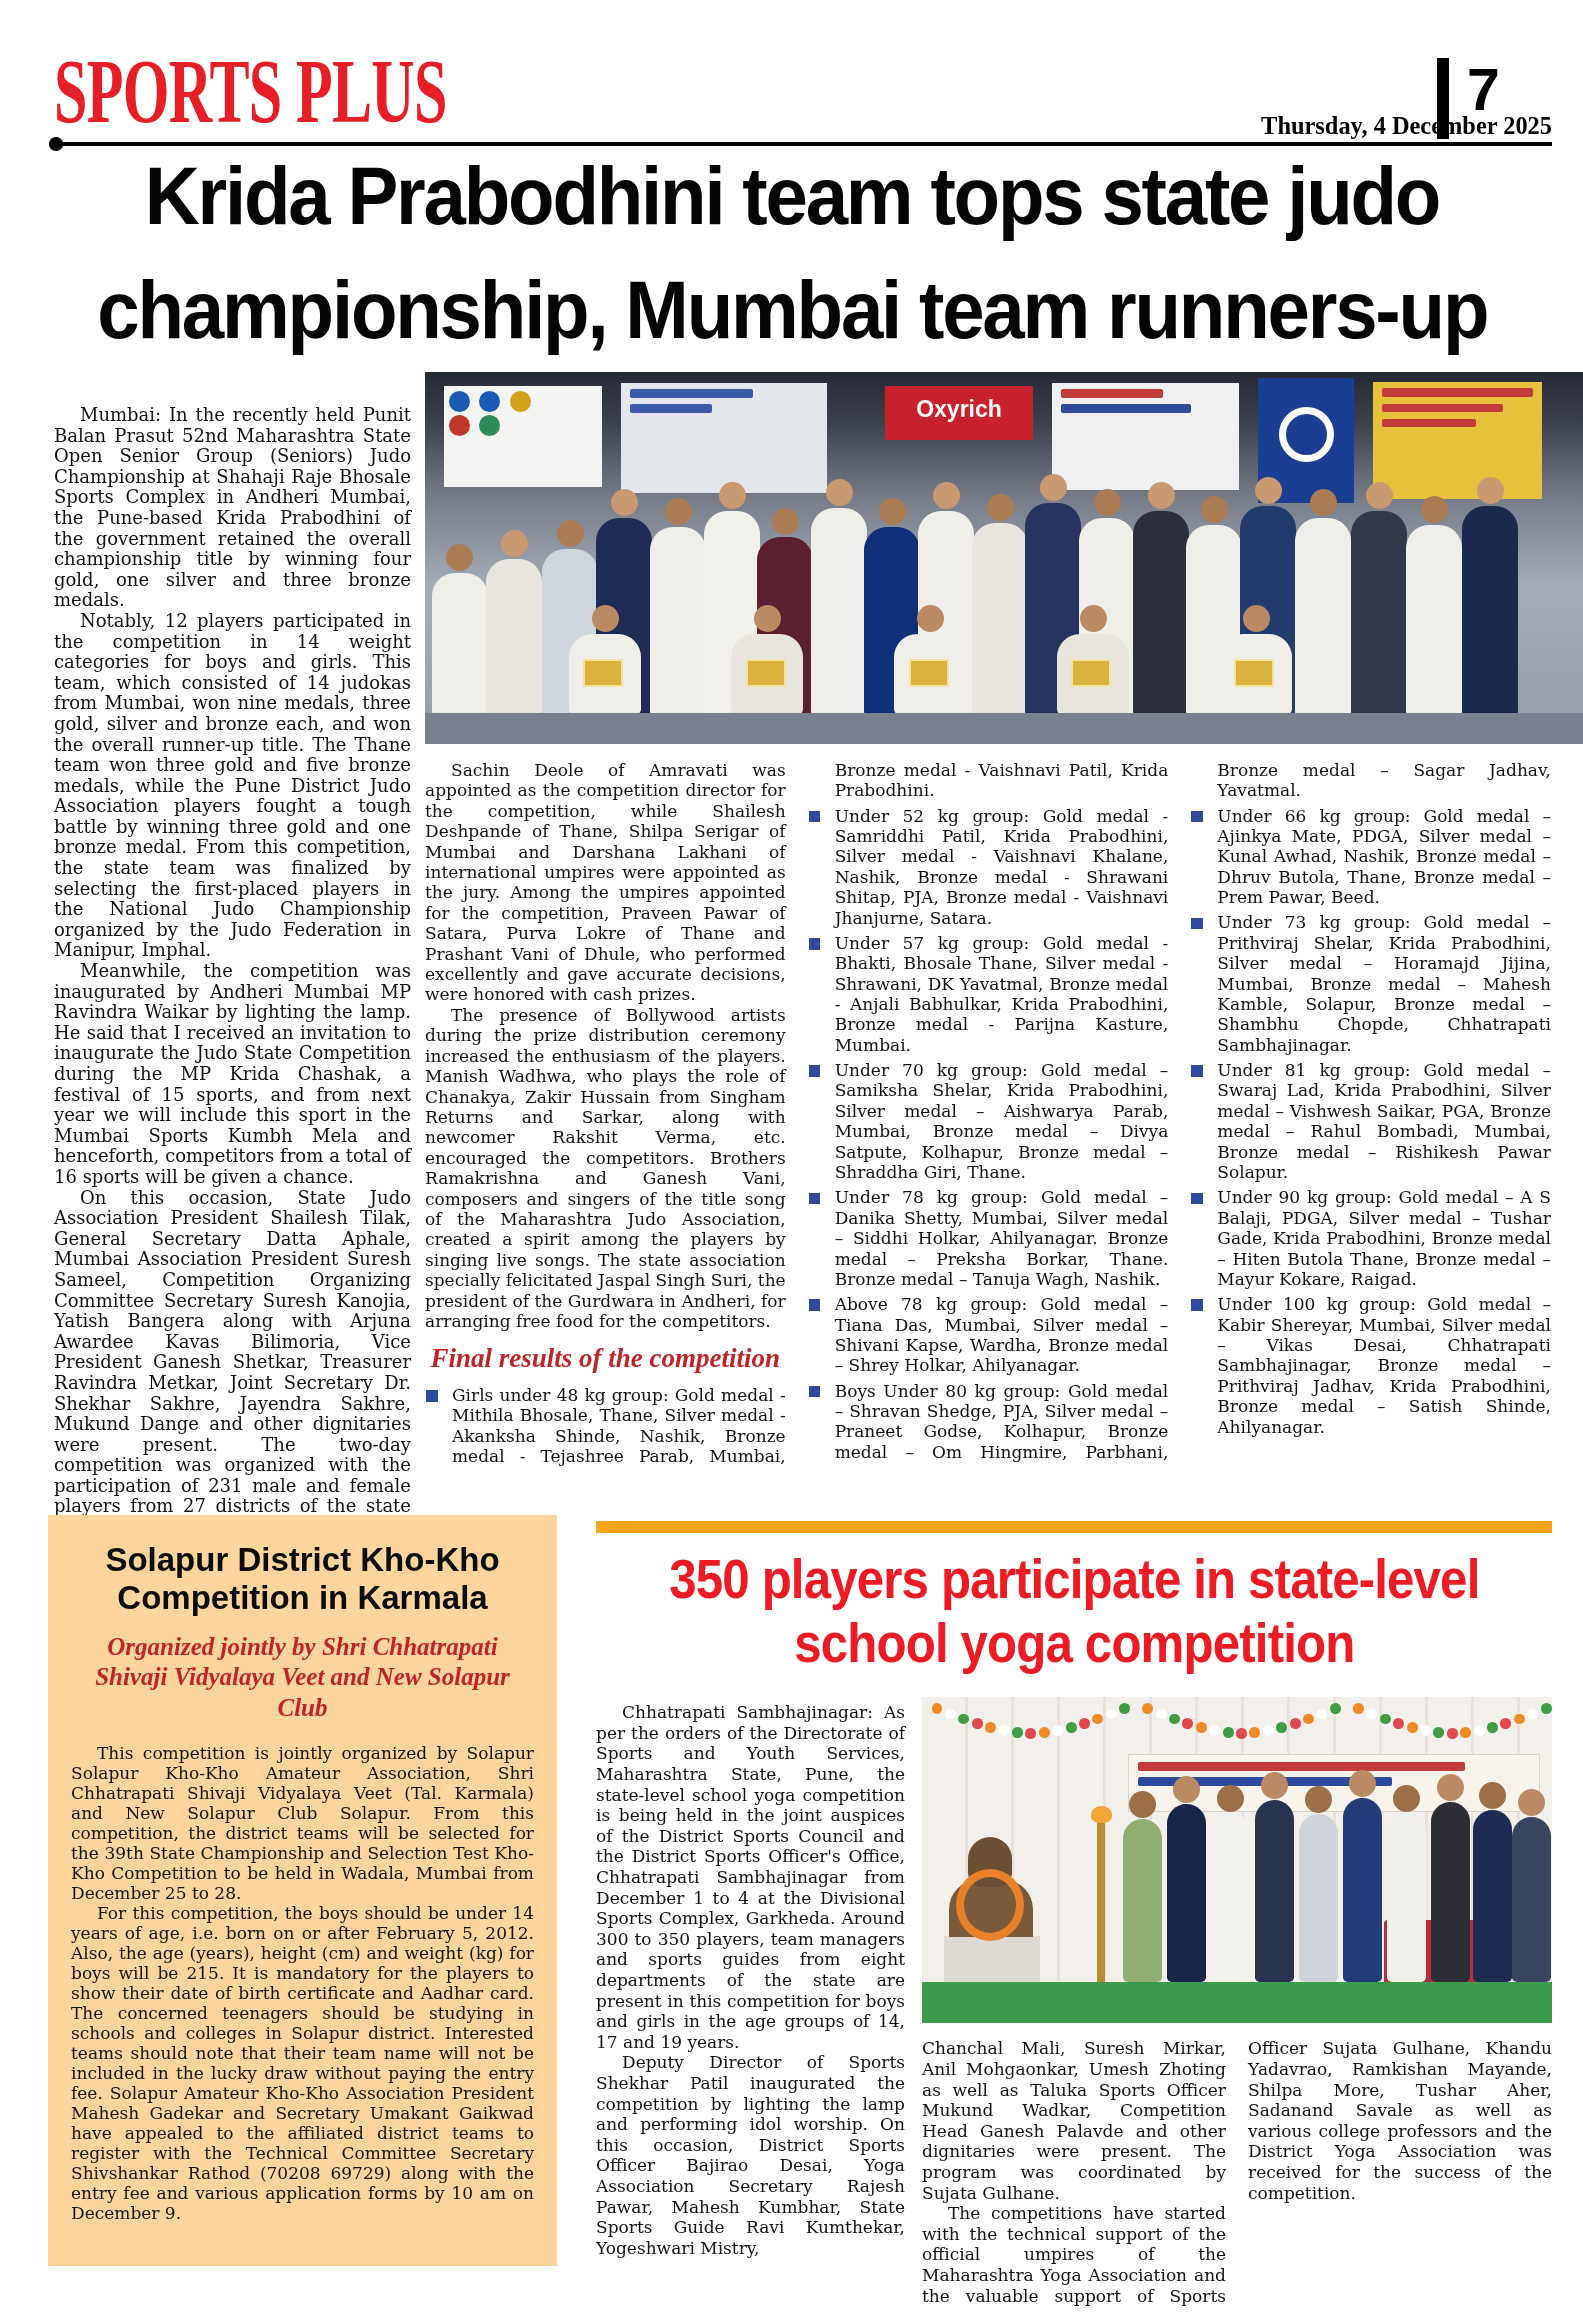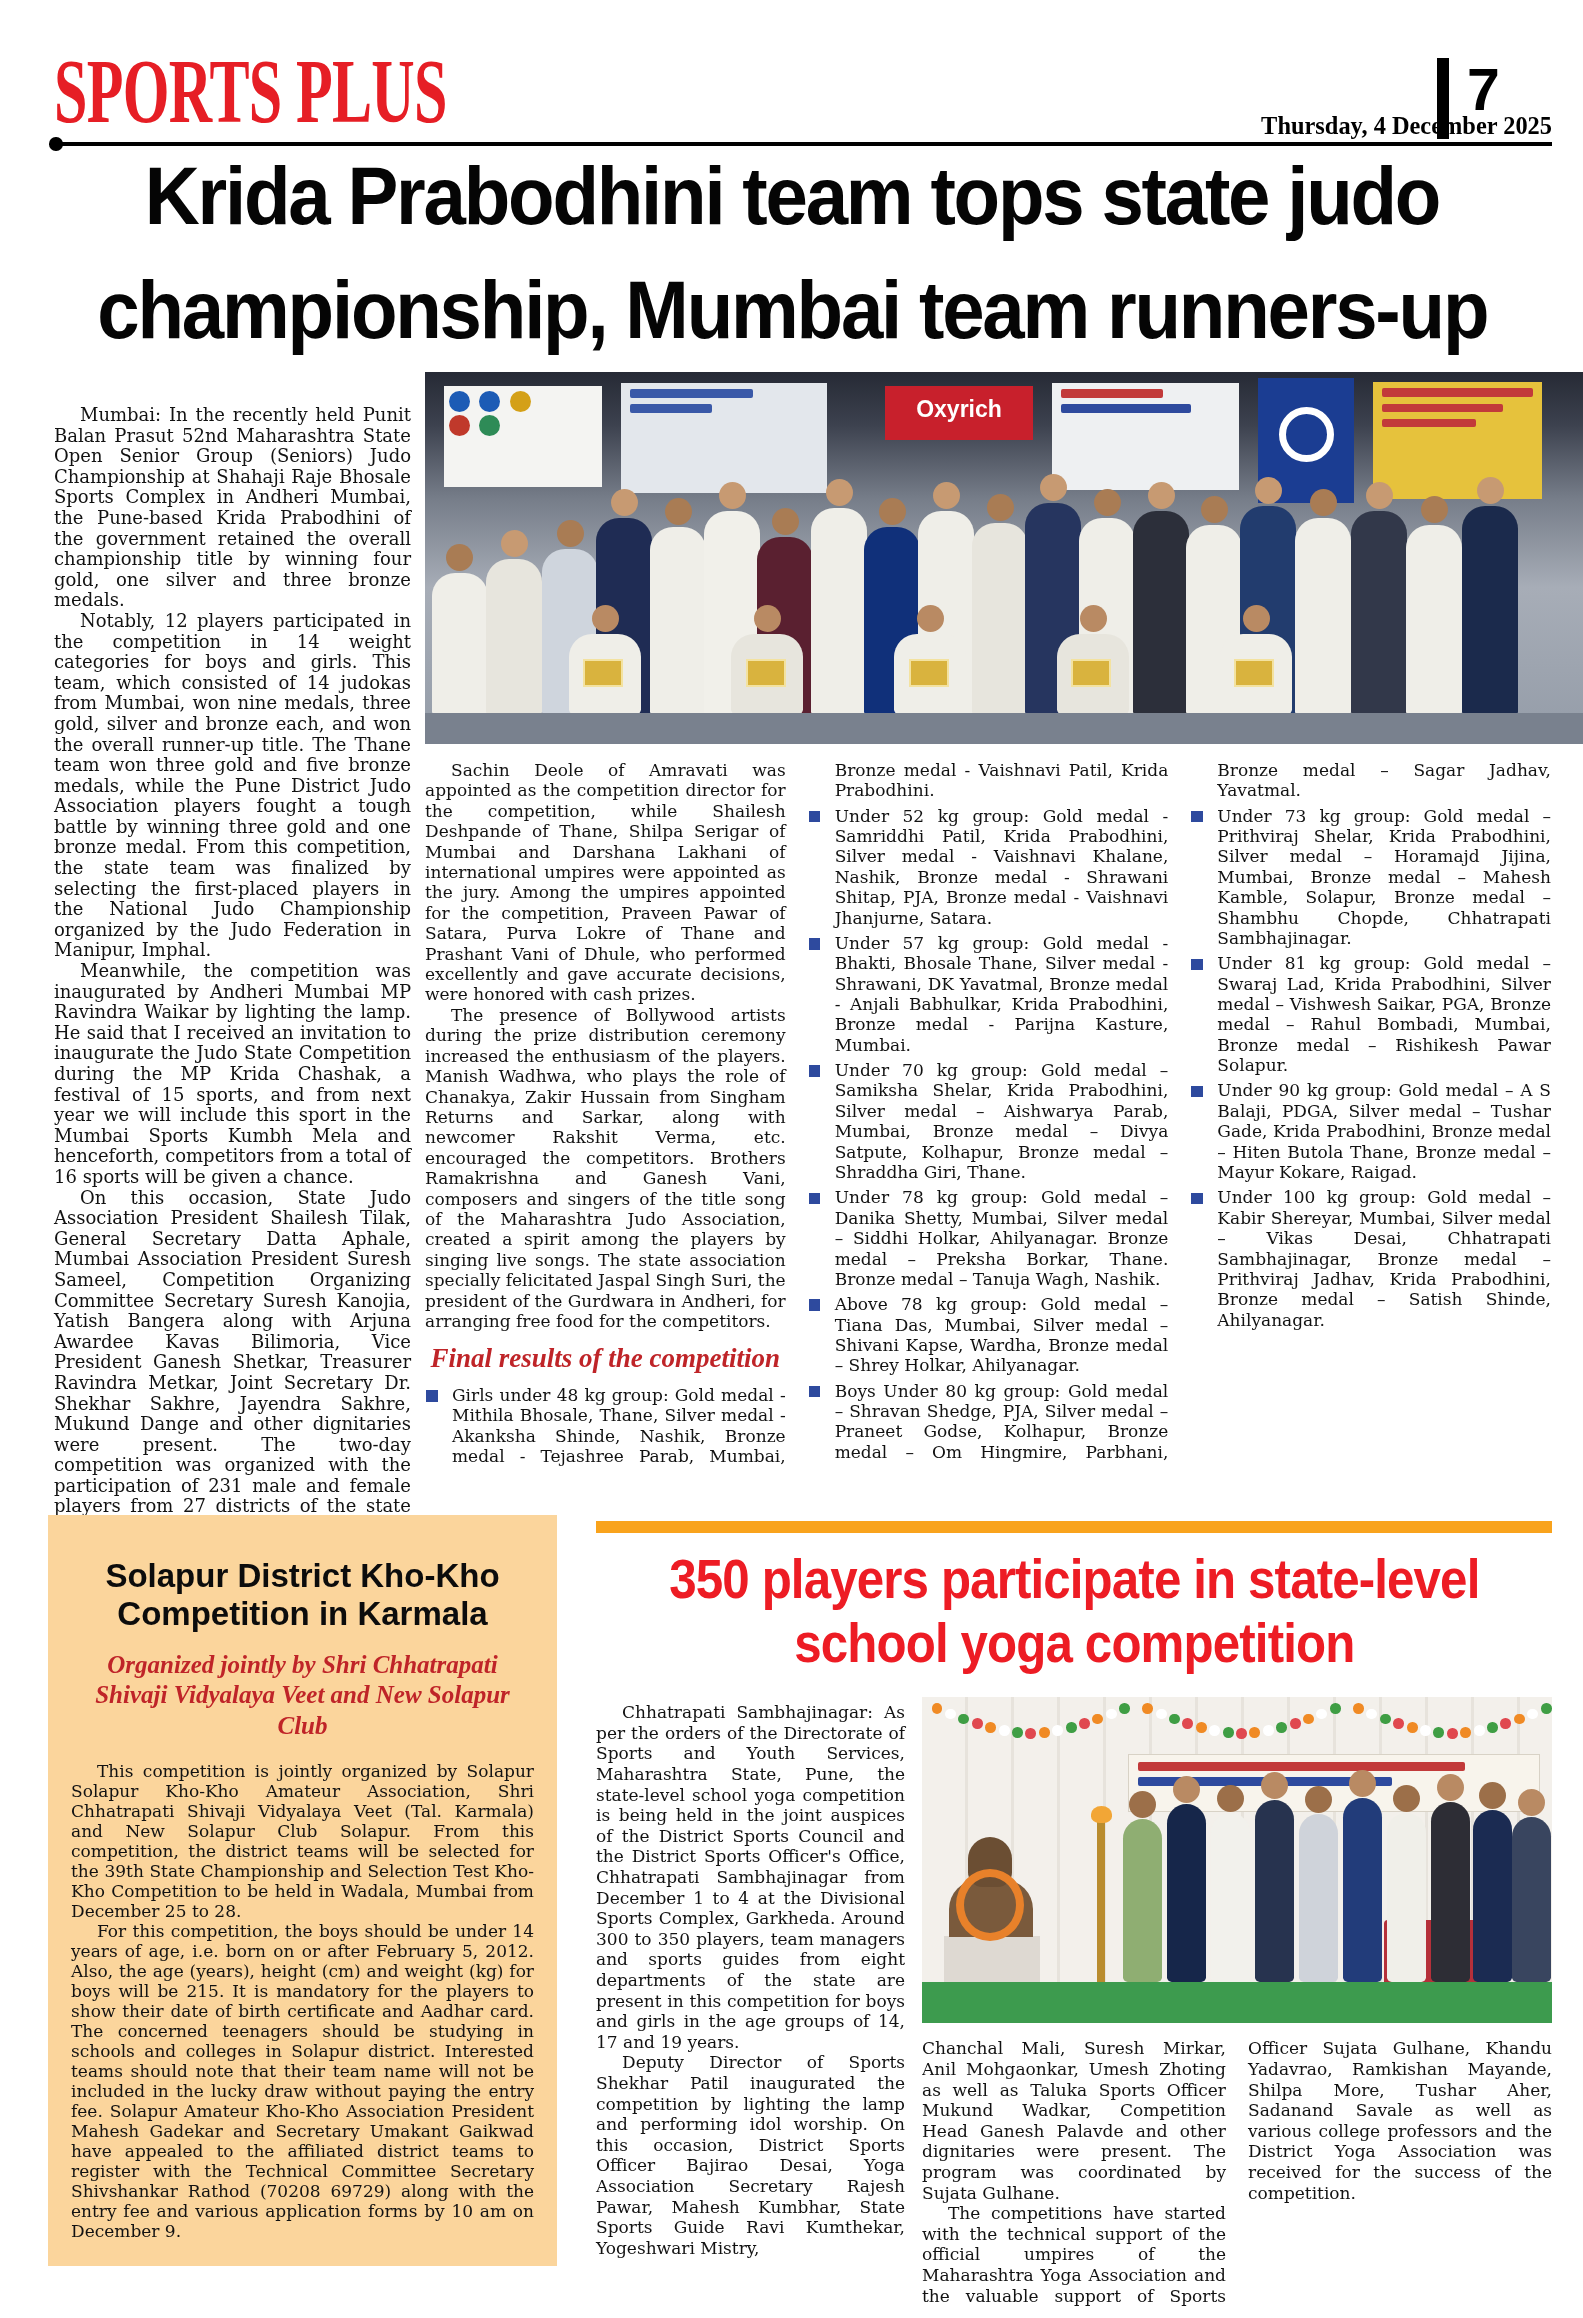--- a/index.html
+++ b/index.html
@@ -61,21 +61,21 @@
   .py-garl-ring{position:absolute;left:34px;top:172px;width:68px;height:72px;border:8.6px solid #e8812a;
                 border-radius:50%;box-sizing:border-box;}
   .py-pedestal{position:absolute;left:22px;top:239px;width:96px;height:48px;background:#ded9d2;}
   .py-table{position:absolute;right:72px;bottom:41px;width:96px;height:62px;background:#b5303a;border-radius:3.8px 3.8px 0 0;}
   .py-lamp{position:absolute;left:175px;top:124px;width:7.7px;height:163px;background:#b98c2e;}
   .py-flame{position:absolute;left:169px;top:109px;width:21px;height:16.3px;border-radius:50% 50% 40% 40%;background:#f2a636;}
 
   
   .khokho{position:absolute;left:48px;top:1515px;width:509px;height:751px;background:var(--box-peach);
           padding:26px 23px;box-sizing:border-box;}
-  .khokho-title{margin:16px;font-family:"Liberation Sans",sans-serif;font-weight:bold;font-size:33px;
+  .khokho-title{margin:0;font-family:"Liberation Sans",sans-serif;font-weight:bold;font-size:33px;
                 line-height:1.16;text-align:center;color:#0c0c0c;}
   .khokho-sub{font-family:"Liberation Serif",serif;font-weight:bold;font-style:italic;font-size:25px;
               line-height:1.22;text-align:center;color:var(--accent-red);margin:14.4px 2.9px 20px;}
   .khokho-body{font-size:17px;line-height:20px;text-align:justify;}
 
   
   .yoga{position:absolute;left:596px;top:1515px;width:956px;}
   .yoga-bar{height:12.4px;background:var(--bar-orange);margin:5.7px 0 14.4px;}
   .yoga-head{margin:0;text-align:center;color:var(--yoga-red);font-family:"Liberation Sans",sans-serif;
              font-weight:bold;}
@@ -251,20 +251,21 @@
     <p>The presence of Bollywood artists during the prize distribution ceremony increased the enthusiasm of the players. Manish Wadhwa, who plays the role of Chanakya, Zakir Hussain from Singham Returns and Sarkar, along with newcomer Rakshit Verma, etc. encouraged the competitors. Brothers Ramakrishna and Ganesh Vani, composers and singers of the title song of the Maharashtra Judo Association, created a spirit among the players by singing live songs. The state association specially felicitated Jaspal Singh Suri, the president of the Gurdwara in Andheri, for arranging free food for the competitors.</p>
     <h3 class="results-head">Final results of the competition</h3>
     <ul class="res-list" id="res-list">
         <li><span class="sq"></span><span>Girls under 48 kg group: Gold medal - Mithila Bhosale, Thane, Silver medal - Akanksha Shinde, Nashik, Bronze medal - Tejashree Parab, Mumbai, Bronze medal - Vaishnavi Patil, Krida Prabodhini.</span></li>
         <li><span class="sq"></span><span>Under 52 kg group: Gold medal - Samriddhi Patil, Krida Prabodhini, Silver medal - Vaishnavi Khalane, Nashik, Bronze medal - Shrawani Shitap, PJA, Bronze medal - Vaishnavi Jhanjurne, Satara.</span></li>
         <li><span class="sq"></span><span>Under 57 kg group: Gold medal - Bhakti, Bhosale Thane, Silver medal - Shrawani, DK Yavatmal, Bronze medal - Anjali Babhulkar, Krida Prabodhini, Bronze medal - Parijna Kasture, Mumbai.</span></li>
         <li><span class="sq"></span><span>Under 70 kg group: Gold medal – Samiksha Shelar, Krida Prabodhini, Silver medal – Aishwarya Parab, Mumbai, Bronze medal – Divya Satpute, Kolhapur, Bronze medal – Shraddha Giri, Thane.</span></li>
         <li><span class="sq"></span><span>Under 78 kg group: Gold medal – Danika Shetty, Mumbai, Silver medal – Siddhi Holkar, Ahilyanagar. Bronze medal – Preksha Borkar, Thane. Bronze medal – Tanuja Wagh, Nashik.</span></li>
         <li><span class="sq"></span><span>Above 78 kg group: Gold medal – Tiana Das, Mumbai, Silver medal – Shivani Kapse, Wardha, Bronze medal – Shrey Holkar, Ahilyanagar.</span></li>
         <li><span class="sq"></span><span>Boys Under 80 kg group: Gold medal – Shravan Shedge, PJA, Silver medal – Praneet Godse, Kolhapur, Bronze medal – Om Hingmire, Parbhani, Bronze medal – Sagar Jadhav, Yavatmal.</span></li>
+        <li><span class="sq"></span><span>Under 66 kg group: Gold medal – Ajinkya Mate, PDGA, Silver medal – Kunal Awhad, Nashik, Bronze medal – Dhruv Butola, Thane, Bronze medal – Prem Pawar, Beed.</span></li>
         <li><span class="sq"></span><span>Under 73 kg group: Gold medal – Prithviraj Shelar, Krida Prabodhini, Silver medal – Horamajd Jijina, Mumbai, Bronze medal – Mahesh Kamble, Solapur, Bronze medal – Shambhu Chopde, Chhatrapati Sambhajinagar.</span></li>
         <li><span class="sq"></span><span>Under 81 kg group: Gold medal – Swaraj Lad, Krida Prabodhini, Silver medal – Vishwesh Saikar, PGA, Bronze medal – Rahul Bombadi, Mumbai, Bronze medal – Rishikesh Pawar Solapur.</span></li>
         <li><span class="sq"></span><span>Under 90 kg group: Gold medal – A S Balaji, PDGA, Silver medal – Tushar Gade, Krida Prabodhini, Bronze medal – Hiten Butola Thane, Bronze medal – Mayur Kokare, Raigad.</span></li>
         <li><span class="sq"></span><span>Under 100 kg group: Gold medal – Kabir Shereyar, Mumbai, Silver medal – Vikas Desai, Chhatrapati Sambhajinagar, Bronze medal – Prithviraj Jadhav, Krida Prabodhini, Bronze medal – Satish Shinde, Ahilyanagar.</span></li>
       </ul>
   </section>
 
   <section class="khokho">
     <h2 class="khokho-title">Solapur District Kho-Kho Competition in Karmala</h2>
     <div class="khokho-sub">Organized jointly by Shri Chhatrapati Shivaji Vidyalaya Veet and New Solapur Club</div>

